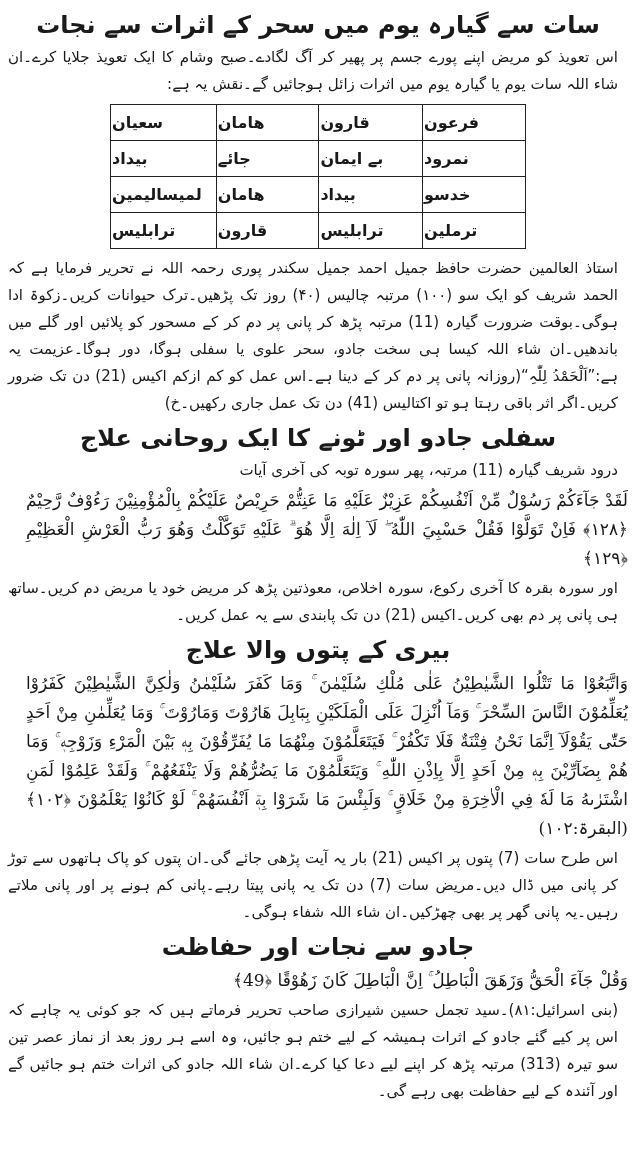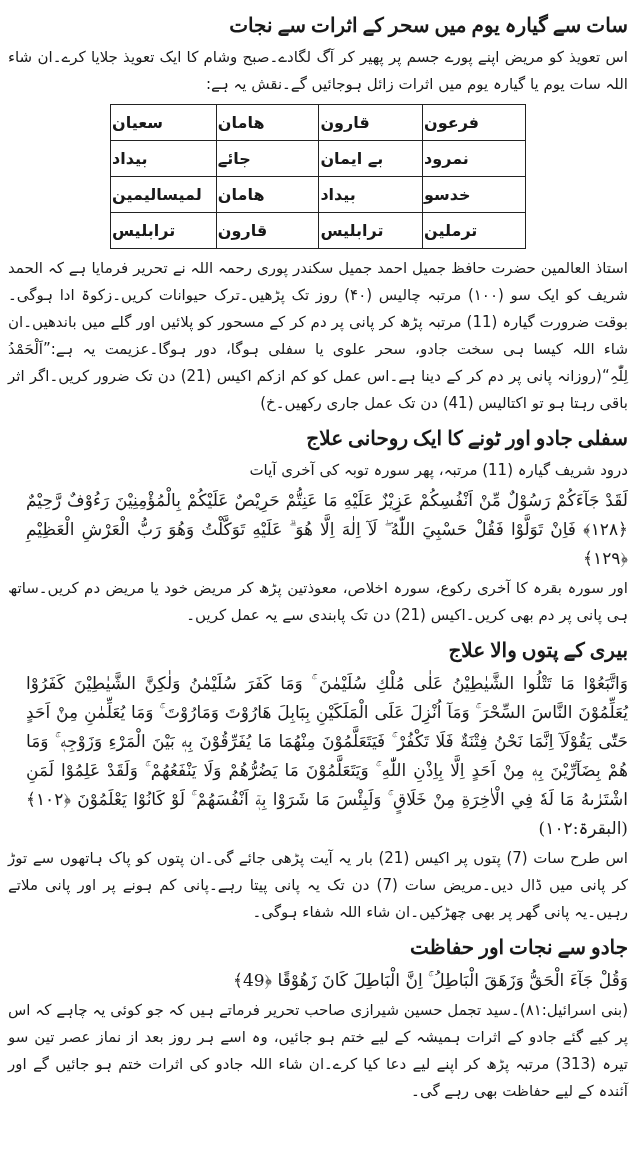--- a/index.html
+++ b/index.html
@@ -4,25 +4,25 @@
 <style>
   html, body { margin: 0; padding: 0; background: #ffffff; }
   body {
     width: 636px; height: 1149px; overflow: hidden;
     font-family: "DejaVu Sans", sans-serif;
     color: #1a1a1a;
     direction: rtl;
   }
   .page { padding: 4px 8px 0 8px; box-sizing: border-box; width: 636px; }
   h2.heading {
-    text-align: right; font-size: 20px; font-weight: bold;
-    margin: 6px 0 4px 0; line-height: 30px; font-family: Liberation Serif, serif;
+    text-align: center; font-size: 24px; font-weight: bold;
+    margin: 6px 0 4px 0; line-height: 30px;
   }
   p.para {
-    font-size: 15px; line-height: 27px; margin: 0 0 2px 0;
+    font-size: 15px; line-height: 27px; margin: 0 10px 2px 0;
     text-align: justify; text-align-last: right;
   }
   p.arabic {
     font-family: "DejaVu Serif", serif;
     font-size: 17px; line-height: 29px; margin: 0 0 2px 18px;
     text-align: justify; text-align-last: right;
   }
   table.grid {
     margin: 6px auto 6px auto; border-collapse: collapse;
     width: 416px;

